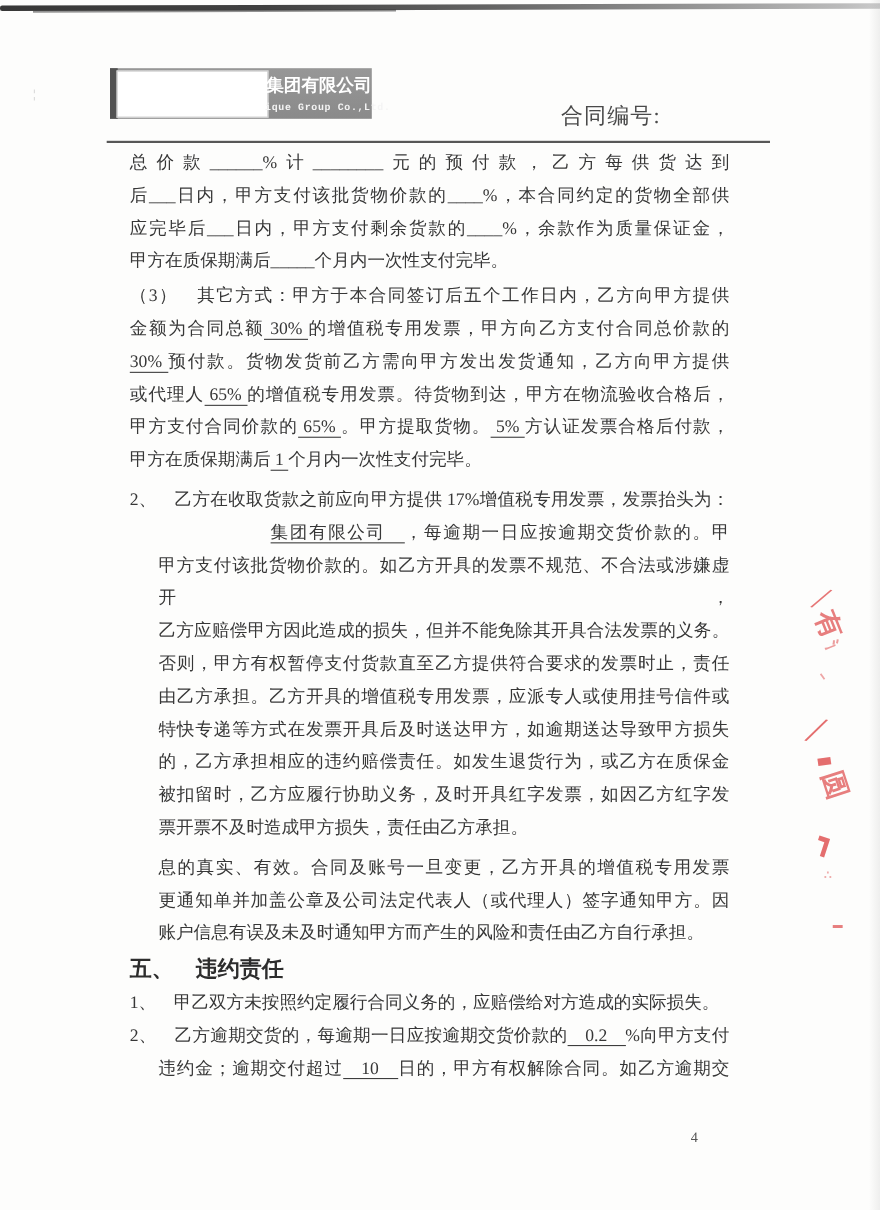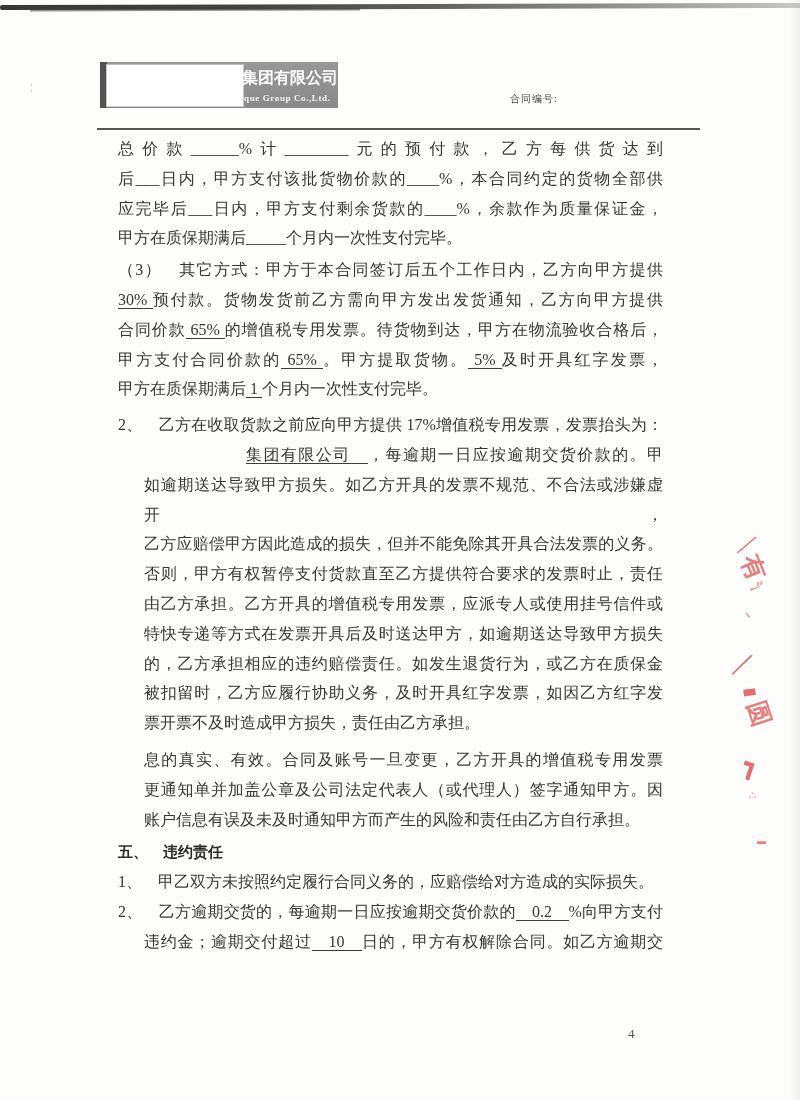--- a/index.html
+++ b/index.html
@@ -36,26 +36,26 @@
     position:absolute;left:6px;top:2px;width:136px;height:41px;
     background:#ffffff;border:1px solid #c9c9c9;border-top-color:#bdbdbd;
   }
   .logo-title{
     position:absolute;left:142px;top:6px;width:96px;
     font-family:"Liberation Sans","DejaVu Sans",sans-serif;
     font-weight:bold;font-size:16px;color:#ffffff;letter-spacing:0px;white-space:nowrap;
   }
   .logo-sub{
     position:absolute;left:141px;top:31px;
-    font-family:Liberation Serif, serif;
+    font-family:Liberation Mono, monospace;
     font-weight:bold;font-size:9px;color:#f4f4f4;letter-spacing:.6px;white-space:nowrap;
   }
   .contract-no{
     position:absolute;left:510px;top:92px;
-    font-size:10px;color:#4a4a4a;letter-spacing:1px;
+    font-size:20px;color:#4a4a4a;letter-spacing:1px;
   }
   .header-rule{
     position:absolute;left:97px;top:128px;width:603px;height:0;
     border-top:2px solid #454545;opacity:.9;
   }
 
   
   .doc-body{
     position:absolute;left:118px;top:134px;width:545px;
     font-size:16px;line-height:29.8px;color:#373737;
@@ -65,21 +65,21 @@
   .line.just{text-align:justify;text-align-last:justify;}
   .line.ind{padding-left:26px;}
   .line.ind2{padding-left:128px;}
   .line.out{margin-left:-8px;width:calc(100% + 8px);}
   .u{border-bottom:1.3px solid #3d3d3d;}
   [data-name="clause-other-method"]{margin-top:2px;}
   [data-name="clause-invoice-2"]{margin-top:6px;}
   [data-name="clause-account-3"]{margin-top:7px;}
   [data-name="section-5-heading"]{
     margin-top:3px;font-weight:bold;color:#2d2d2d;
-    font-family:"Liberation Sans","DejaVu Sans",sans-serif;font-size:15px;
+    font-family:"Liberation Sans","DejaVu Sans",sans-serif;font-size:20px;
   }
 
   
   .stamp{position:absolute;inset:0;pointer-events:none;}
   .stamp span{position:absolute;color:#e25f5f;font-weight:bold;}
   .stamp span:nth-child(1){left:744px;top:528px;font-size:30px;transform:rotate(14deg);opacity:.85;}
   .stamp span:nth-child(2){left:741px;top:551px;font-size:25px;transform:rotate(68deg);opacity:.8;}
   .stamp span:nth-child(3){left:751px;top:581px;font-size:15px;transform:rotate(55deg);opacity:.6;}
   .stamp span:nth-child(4){left:742px;top:608px;font-size:13px;opacity:.55;}
   .stamp span:nth-child(5){left:739px;top:646px;font-size:34px;transform:rotate(10deg);opacity:.9;}
@@ -115,29 +115,30 @@
 
   <div class="doc-body" data-name="document-body">
       <div class="para" data-name="clause-payment-tail">
         <div class="line just" data-name="text-line"><span data-name="text-segment">总价款</span><span data-name="text-segment">______</span><span data-name="text-segment">%计</span><span data-name="text-segment">________</span><span data-name="text-segment">元的预付款，乙方每供货达到</span></div>
         <div class="line just" data-name="text-line"><span data-name="text-segment">后</span><span data-name="text-segment">___</span><span data-name="text-segment">日内，甲方支付该批货物价款的</span><span data-name="text-segment">____</span><span data-name="text-segment">%，本合同约定的货物全部供</span></div>
         <div class="line just" data-name="text-line"><span data-name="text-segment">应完毕后</span><span data-name="text-segment">___</span><span data-name="text-segment">日内，甲方支付剩余货款的</span><span data-name="text-segment">____</span><span data-name="text-segment">%，余款作为质量保证金，</span></div>
         <div class="line" data-name="text-line"><span data-name="text-segment">甲方在质保期满后</span><span data-name="text-segment">_____</span><span data-name="text-segment">个月内一次性支付完毕。</span></div>
       </div>
       <div class="para" data-name="clause-other-method">
         <div class="line just" data-name="text-line"><span data-name="text-segment">（3）　其它方式：甲方于本合同签订后五个工作日内，乙方向甲方提供</span></div>
+        <div class="line just" data-name="text-line"><span data-name="text-segment">金额为合同总额</span><span class="u" data-name="filled-blank"> 30% </span><span data-name="text-segment">的增值税专用发票，甲方向乙方支付合同总价款的</span></div>
         <div class="line just" data-name="text-line"><span class="u" data-name="filled-blank">30% </span><span data-name="text-segment">预付款。货物发货前乙方需向甲方发出发货通知，乙方向甲方提供</span></div>
-        <div class="line just" data-name="text-line"><span data-name="text-segment">合同价款</span><span class="u" data-name="filled-blank"> 65% </span><span data-name="text-segment">的增值税专用发票。待货物到达，甲方在物流验收合格后，</span></div>
-        <div class="line just" data-name="text-line"><span data-name="text-segment">甲方支付合同价款的</span><span class="u" data-name="filled-blank"> 65% </span><span data-name="text-segment">。甲方提取货物。</span><span class="u" data-name="filled-blank"> 5% </span><span data-name="text-segment">及时开具红字发票，</span></div>
+        <div class="line just" data-name="text-line"><span data-name="text-segment">或代理人</span><span class="u" data-name="filled-blank"> 65% </span><span data-name="text-segment">的增值税专用发票。待货物到达，甲方在物流验收合格后，</span></div>
+        <div class="line just" data-name="text-line"><span data-name="text-segment">甲方支付合同价款的</span><span class="u" data-name="filled-blank"> 65% </span><span data-name="text-segment">。甲方提取货物。</span><span class="u" data-name="filled-blank"> 5% </span><span data-name="text-segment">方认证发票合格后付款，</span></div>
         <div class="line" data-name="text-line"><span data-name="text-segment">甲方在质保期满后</span><span class="u" data-name="filled-blank"> 1 </span><span data-name="text-segment">个月内一次性支付完毕。</span></div>
       </div>
       <div class="para" data-name="clause-invoice-2">
         <div class="line just" data-name="text-line"><span data-name="text-segment">2、　乙方在收取货款之前应向甲方提供 17%增值税专用发票，发票抬头为：</span></div>
         <div class="line just ind2" data-name="text-line"><span class="u" data-name="filled-blank">集团有限公司　</span><span data-name="text-segment">，每逾期一日应按逾期交货价款的。甲</span></div>
-        <div class="line just ind" data-name="text-line"><span data-name="text-segment">如逾期送达导致甲方损失。如乙方开具的发票不规范、不合法或涉嫌虚开，</span></div>
+        <div class="line just ind" data-name="text-line"><span data-name="text-segment">甲方支付该批货物价款的。如乙方开具的发票不规范、不合法或涉嫌虚开，</span></div>
         <div class="line just ind" data-name="text-line"><span data-name="text-segment">乙方应赔偿甲方因此造成的损失，但并不能免除其开具合法发票的义务。</span></div>
         <div class="line just ind" data-name="text-line"><span data-name="text-segment">否则，甲方有权暂停支付货款直至乙方提供符合要求的发票时止，责任</span></div>
         <div class="line just ind" data-name="text-line"><span data-name="text-segment">由乙方承担。乙方开具的增值税专用发票，应派专人或使用挂号信件或</span></div>
         <div class="line just ind" data-name="text-line"><span data-name="text-segment">特快专递等方式在发票开具后及时送达甲方，如逾期送达导致甲方损失</span></div>
         <div class="line just ind" data-name="text-line"><span data-name="text-segment">的，乙方承担相应的违约赔偿责任。如发生退货行为，或乙方在质保金</span></div>
         <div class="line just ind" data-name="text-line"><span data-name="text-segment">被扣留时，乙方应履行协助义务，及时开具红字发票，如因乙方红字发</span></div>
         <div class="line ind" data-name="text-line"><span data-name="text-segment">票开票不及时造成甲方损失，责任由乙方承担。</span></div>
       </div>
       <div class="para" data-name="clause-account-3">
         <div class="line just ind" data-name="text-line"><span data-name="text-segment">息的真实、有效。合同及账号一旦变更，乙方开具的增值税专用发票</span></div>

